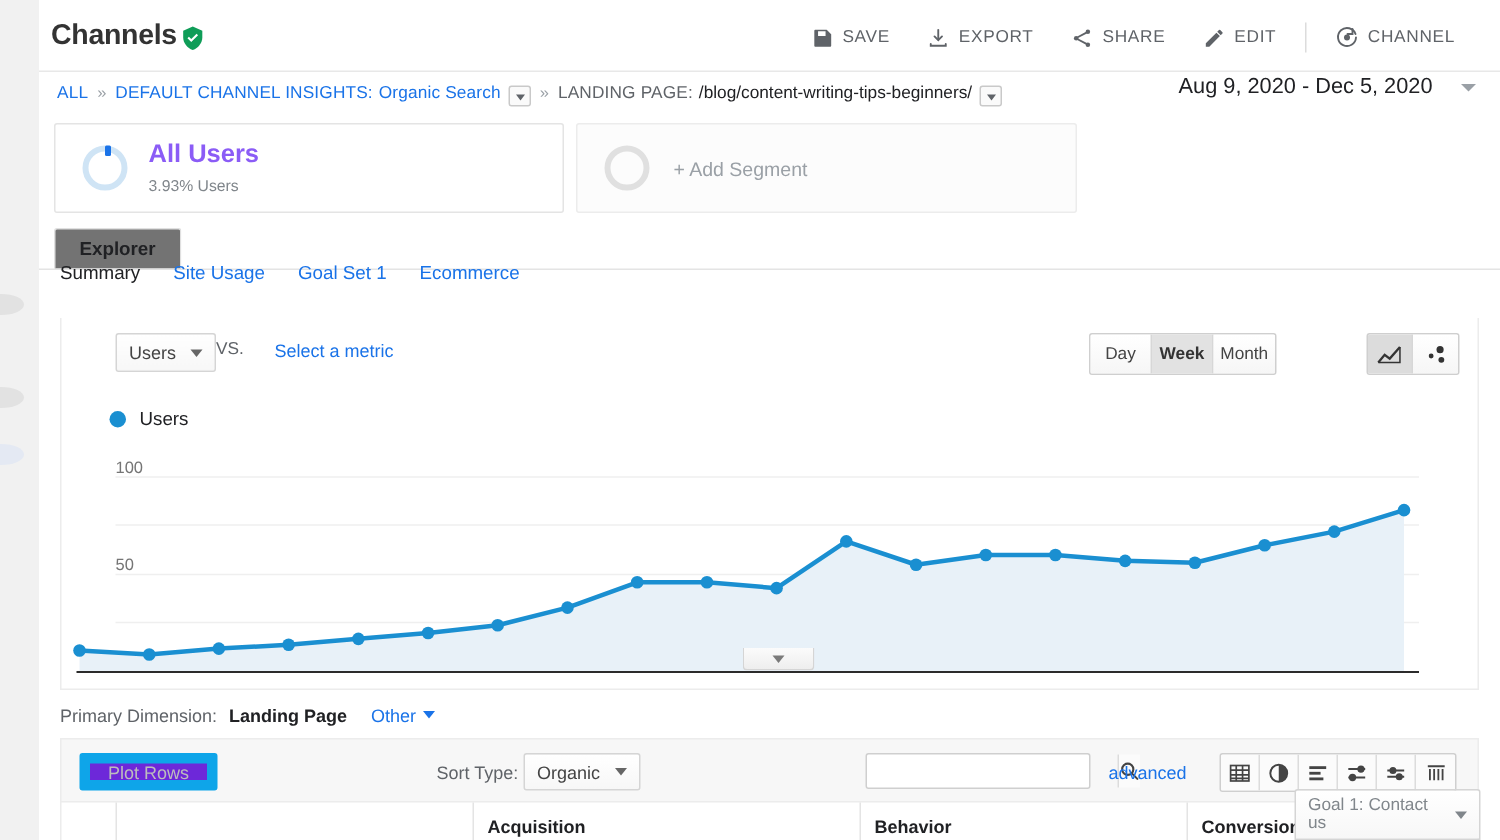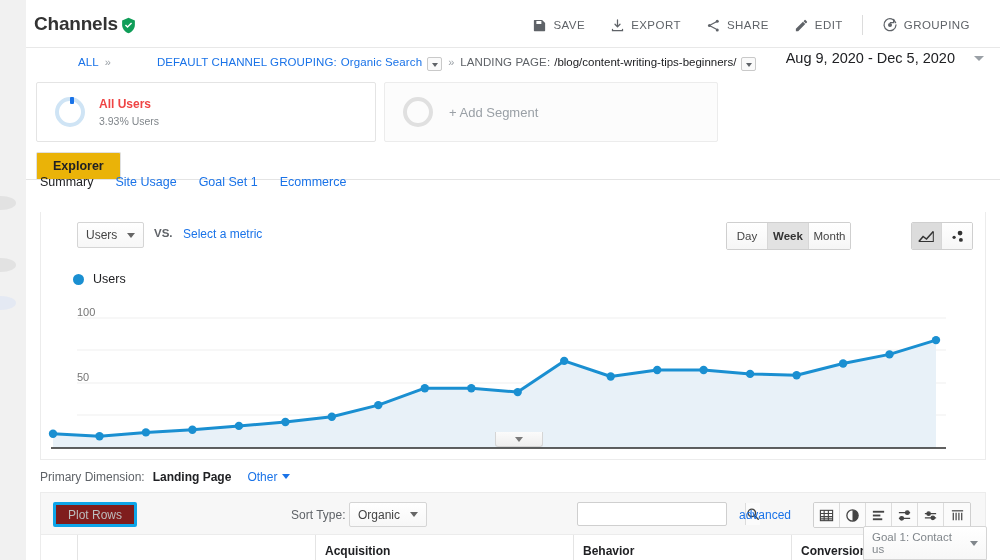--- a/index.html
+++ b/index.html
@@ -62,21 +62,21 @@
 
   
   .crumbbar {
     position:absolute; left:0; top:48px; width:974px; height:32px;
   }
   .crumbs {
     position:absolute; left:12px; top:7px;
     display:flex; align-items:center; gap:0;
     font-size:11.5px; white-space:nowrap;
   }
-  .crumb-link { color:#1a73e8; cursor:pointer; letter-spacing:.1px;margin-left:40px; }
+  .crumb-link { color:#1a73e8; cursor:pointer; letter-spacing:.1px; }
   .crumb-label { color:#5f6368; letter-spacing:.1px; }
   .crumb-val { color:#202124; }
   .crumb-sep { color:#9aa0a6; margin:0 6px; font-size:11px; }
   .mini-drop {
     display:inline-block; width:15px; height:14px;
     border:1px solid #c9c9c9; background:#fafafa; border-radius:2px;
     margin-left:5px; position:relative; top:2px; cursor:pointer;
   }
   .mini-drop:after {
     content:""; position:absolute; left:4px; top:5px;
@@ -107,32 +107,32 @@
     width:30px; height:30px; border-radius:50%;
     border:4px solid #cfe4f5; position:relative; flex:none;
   }
   .donut:after {
     content:""; position:absolute; left:11px; top:-4px; width:4px; height:7px;
     background:#1a73e8; border-radius:1px;
   }
   .donut.empty { border-color:#e0e0e0; }
   .donut.empty:after { display:none; }
   .segtext { margin-left:14px; line-height:1.35; }
-  .seg-name { font-size:12px; color:#ef4444; font-weight:bold; }
+  .seg-name { font-size:17px; color:#8b5cf6; font-weight:bold; }
   .seg-sub { font-size:10.5px; color:#80868b; margin-top:2px; }
   .seg-add-label { margin-left:16px; font-size:13px; color:#9aa0a6; }
 
   
   .tabsrow {
     position:absolute; left:0; top:152px; width:974px; height:28px;
   }
   .maintab {
     position:absolute; left:10px; top:0; height:27px;
     padding:0 16px; display:flex; align-items:center;
-    border:1px solid #e0e0e0; border-bottom:none; background:#eab308;
+    border:1px solid #e0e0e0; border-bottom:none; background:#737373;
     font-size:12.5px; font-weight:bold; color:#202124; cursor:pointer;
     border-radius:2px 2px 0 0;
   }
   .tabline {
     position:absolute; left:0; top:179px; width:974px; height:1px; background:#e4e4e4;
   }
 
   
   .subtabs {
     position:absolute; left:14px; top:175px;
@@ -154,21 +154,21 @@
     background:linear-gradient(#ffffff,#f7f7f7);
     height:26px; padding:0 8px; cursor:pointer;
     font-size:12px; color:#444;
   }
   .select-btn .cv {
     width:0;height:0;margin-left:10px;
     border-left:4px solid transparent;border-right:4px solid transparent;
     border-top:5px solid #666;
   }
   .metric-select { position:absolute; left:36px; top:10px; min-width:62px; }
-  .vs-label { position:absolute; left:113px; top:15px; font-size:11.5px; font-weight:bold; color:#5f6368; }
+  .vs-label { position:absolute; left:103px; top:15px; font-size:11.5px; font-weight:normal; color:#5f6368; }
   .pick-metric { position:absolute; left:142px; top:15px; font-size:12px; color:#1a73e8; cursor:pointer; }
 
   .granularity {
     position:absolute; right:136px; top:10px; display:flex;
     border:1px solid #cfcfcf; border-radius:2px; overflow:hidden;
   }
   .gran-btn {
     width:41px; height:26px; display:flex; align-items:center; justify-content:center;
     font-size:11.5px; color:#444; background:linear-gradient(#ffffff,#f6f6f6);
     border-right:1px solid #d7d7d7; cursor:pointer;
@@ -232,22 +232,22 @@
     border-top:5px solid #1a73e8; position:relative; top:-2px;
   }
 
   
   .tablebar {
     position:absolute; left:14px; top:492px; width:946px; height:42px;
     background:#f7f7f7; border:1px solid #ececec; border-bottom:none;
   }
   .btn-disabled {
     position:absolute; left:12px; top:9px; height:25px; padding:0 12px;
-    display:flex; align-items:center; border:3px solid #0ea5e9; border-radius:2px;
-    background:#7f1d1d; color:#bdbdbd; font-size:12px; cursor:default;
+    display:flex; align-items:center; border:7px solid #0ea5e9; border-radius:2px;
+    background:#6d28d9; color:#bdbdbd; font-size:12px; cursor:default;
   }
   .secondary-dim { position:absolute; left:96px; top:9px; height:25px; }
   .sort-key { position:absolute; left:250px; top:15px; font-size:12px; color:#5f6368; }
   .sort-select { position:absolute; left:308px; top:9px; height:25px; min-width:62px; }
 
   .searchwrap {
     position:absolute; left:536px; top:9px; width:150px; height:24px;
     display:flex; border:1px solid #cfcfcf; border-radius:2px; background:#fff;
   }
   .searchwrap input {
@@ -359,31 +359,31 @@
         <div class="hdr-sep"></div>
 
         <div class="hdr-btn">
           <span>
             <svg width="16" height="16" viewBox="0 0 24 24" fill="none" stroke="#5f6368" stroke-width="1.9">
               <path d="M20.5 8.5A9 9 0 1 0 21 12" stroke-linecap="round"></path>
               <path d="M17.5 3.5v5h-5" stroke-linecap="round"></path>
               <circle cx="12" cy="12" r="3" fill="#5f6368" stroke="none"></circle>
             </svg>
           </span>
-          <span class="lbl">GROUPING</span>
+          <span class="lbl">CHANNEL</span>
         </div>
 
       </div>
     </div>
 
     <div class="crumbbar">
       <div class="crumbs">
         <span class="crumb-link">ALL</span>
         <span class="crumb-sep">»</span>
-        <span class="crumb-link">DEFAULT CHANNEL GROUPING:</span>
+        <span class="crumb-link">DEFAULT CHANNEL INSIGHTS:</span>
         <span class="crumb-link" style="margin-left:4px;">Organic Search</span>
         <span class="mini-drop"></span>
         <span class="crumb-sep">»</span>
         <span class="crumb-label">LANDING PAGE:</span>
         <span class="crumb-val" style="margin-left:4px;">/blog/content-writing-tips-beginners/</span>
         <span class="mini-drop"></span>
       </div>
 
       <div class="daterange">
         <span>Aug 9, 2020 - Dec 5, 2020</span>

